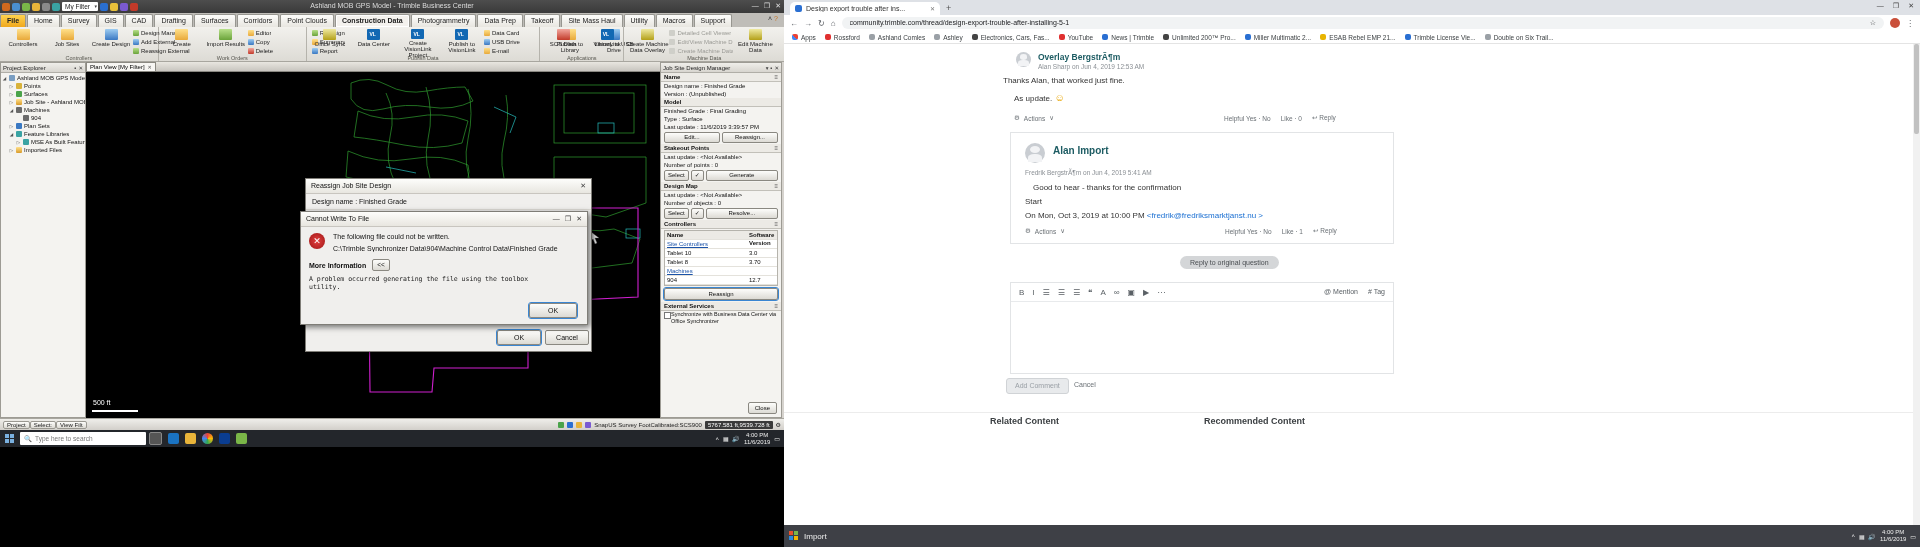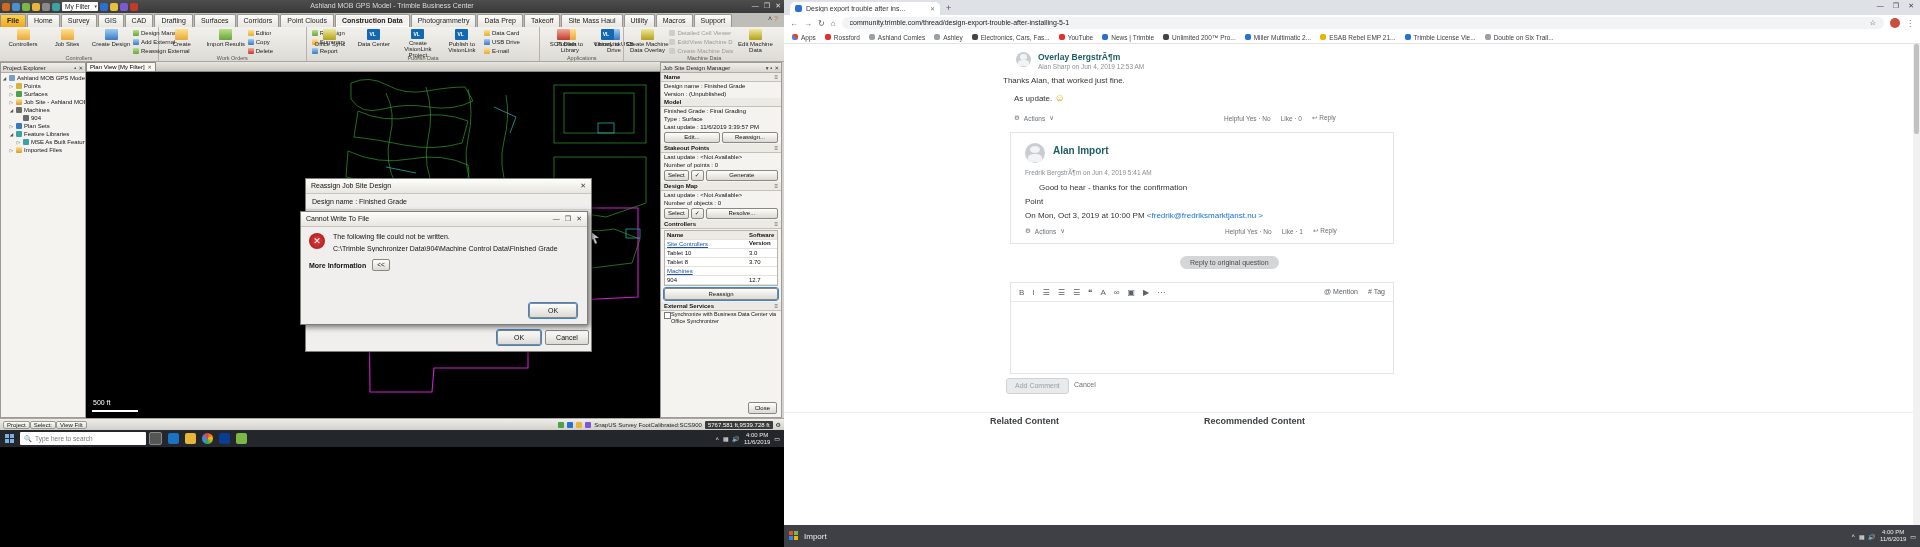--- a/index.html
+++ b/index.html
@@ -635,20 +635,21 @@
     <div class="errico">✕</div>
     <div style="flex:1;overflow:hidden">
       <div>The following file could not be written.</div>
       <div style="white-space:nowrap;margin-top:5px">C:\Trimble Synchronizer Data\904\Machine Control Data\Finished Grade</div>
     </div>
   </div>
   <div style="display:flex;gap:6px;align-items:center;padding:5px 8px 2px 8px">
     <b>More Information</b>
     <span class="miniBtn">&lt;&lt;</span>
   </div>
+  <div class="mono" style="padding:2px 8px;width:240px">A problem occurred generating the file using the toolbox utility.</div>
   <div class="okbtn focus abs" style="right:10px;bottom:6px;width:46px">OK</div>
 </div>
 
 <div id="taskL">
   <div class="winlogo">
       <i></i>
       <i></i>
       <i></i>
       <i></i>
     </div>
@@ -781,22 +782,22 @@
     <div class="abs fright" style="left:440px;top:70px">
       <span>Helpful  Yes · No</span>
       <span>Like · 0</span>
       <span><span>↩</span> <span>Reply</span></span>
     </div>
 
     <div class="card" style="left:226px;top:88px;width:382px;height:110px">
       <div class="avatar" style="left:14px;top:10px;width:20px;height:20px"></div>
       <div class="abs pname" style="left:42px;top:12px;font-size:10px">Alan Import</div>
       <div class="abs pmeta" style="left:14px;top:36px">Fredrik BergstrÃ¶m on Jun 4, 2019 5:41 AM</div>
-      <div class="abs pbody" style="left:28px;top:50px">Good to hear - thanks for the confirmation</div>
-      <div class="abs pbody" style="left:14px;top:64px">Point</div>
+      <div class="abs pbody" style="left:22px;top:50px">Good to hear - thanks for the confirmation</div>
+      <div class="abs pbody" style="left:14px;top:64px">Start</div>
       <div class="abs pbody" style="left:14px;top:78px">
         <span>On Mon, Oct 3, 2019 at 10:00 PM </span><span style="color:#1a6fd2">&lt;fredrik@fredriksmarktjanst.nu &gt;</span>
       </div>
       <div class="abs factions" style="left:14px;top:94px">
         <span>⚙</span>
         <span>Actions</span>
         <span>∨</span>
       </div>
       <div class="abs fright" style="left:214px;top:94px">
         <span>Helpful  Yes · No</span>

